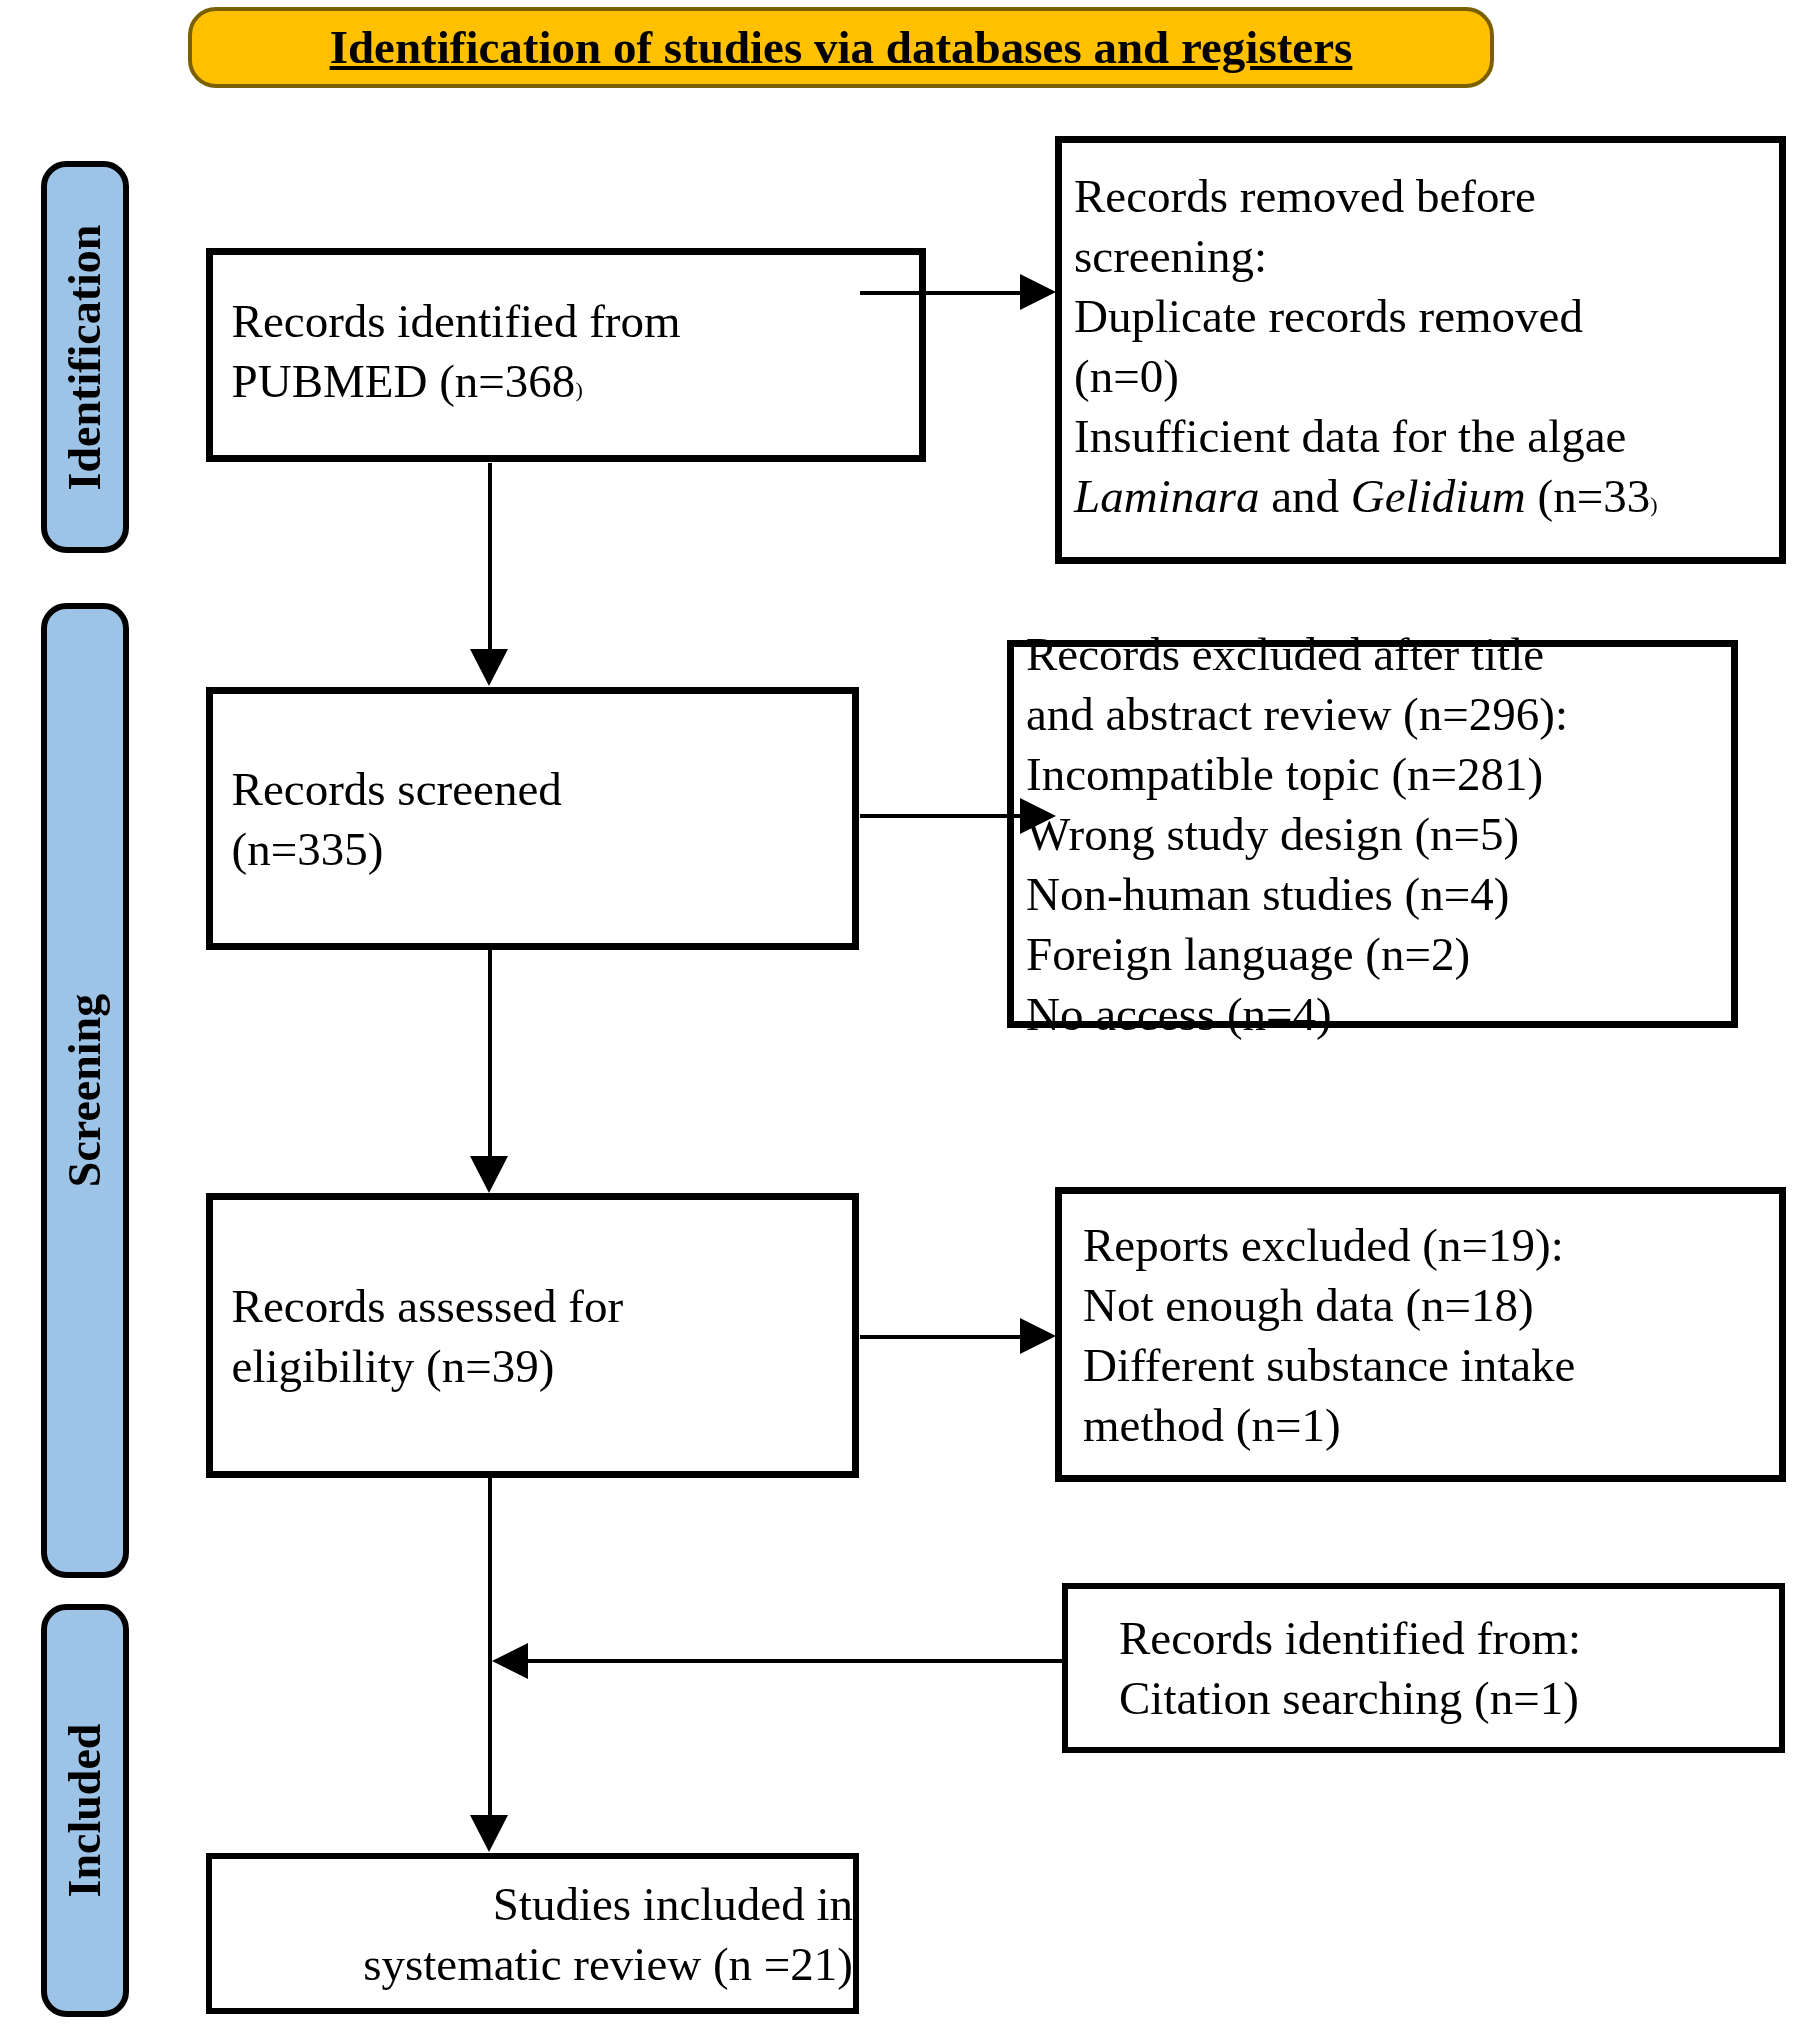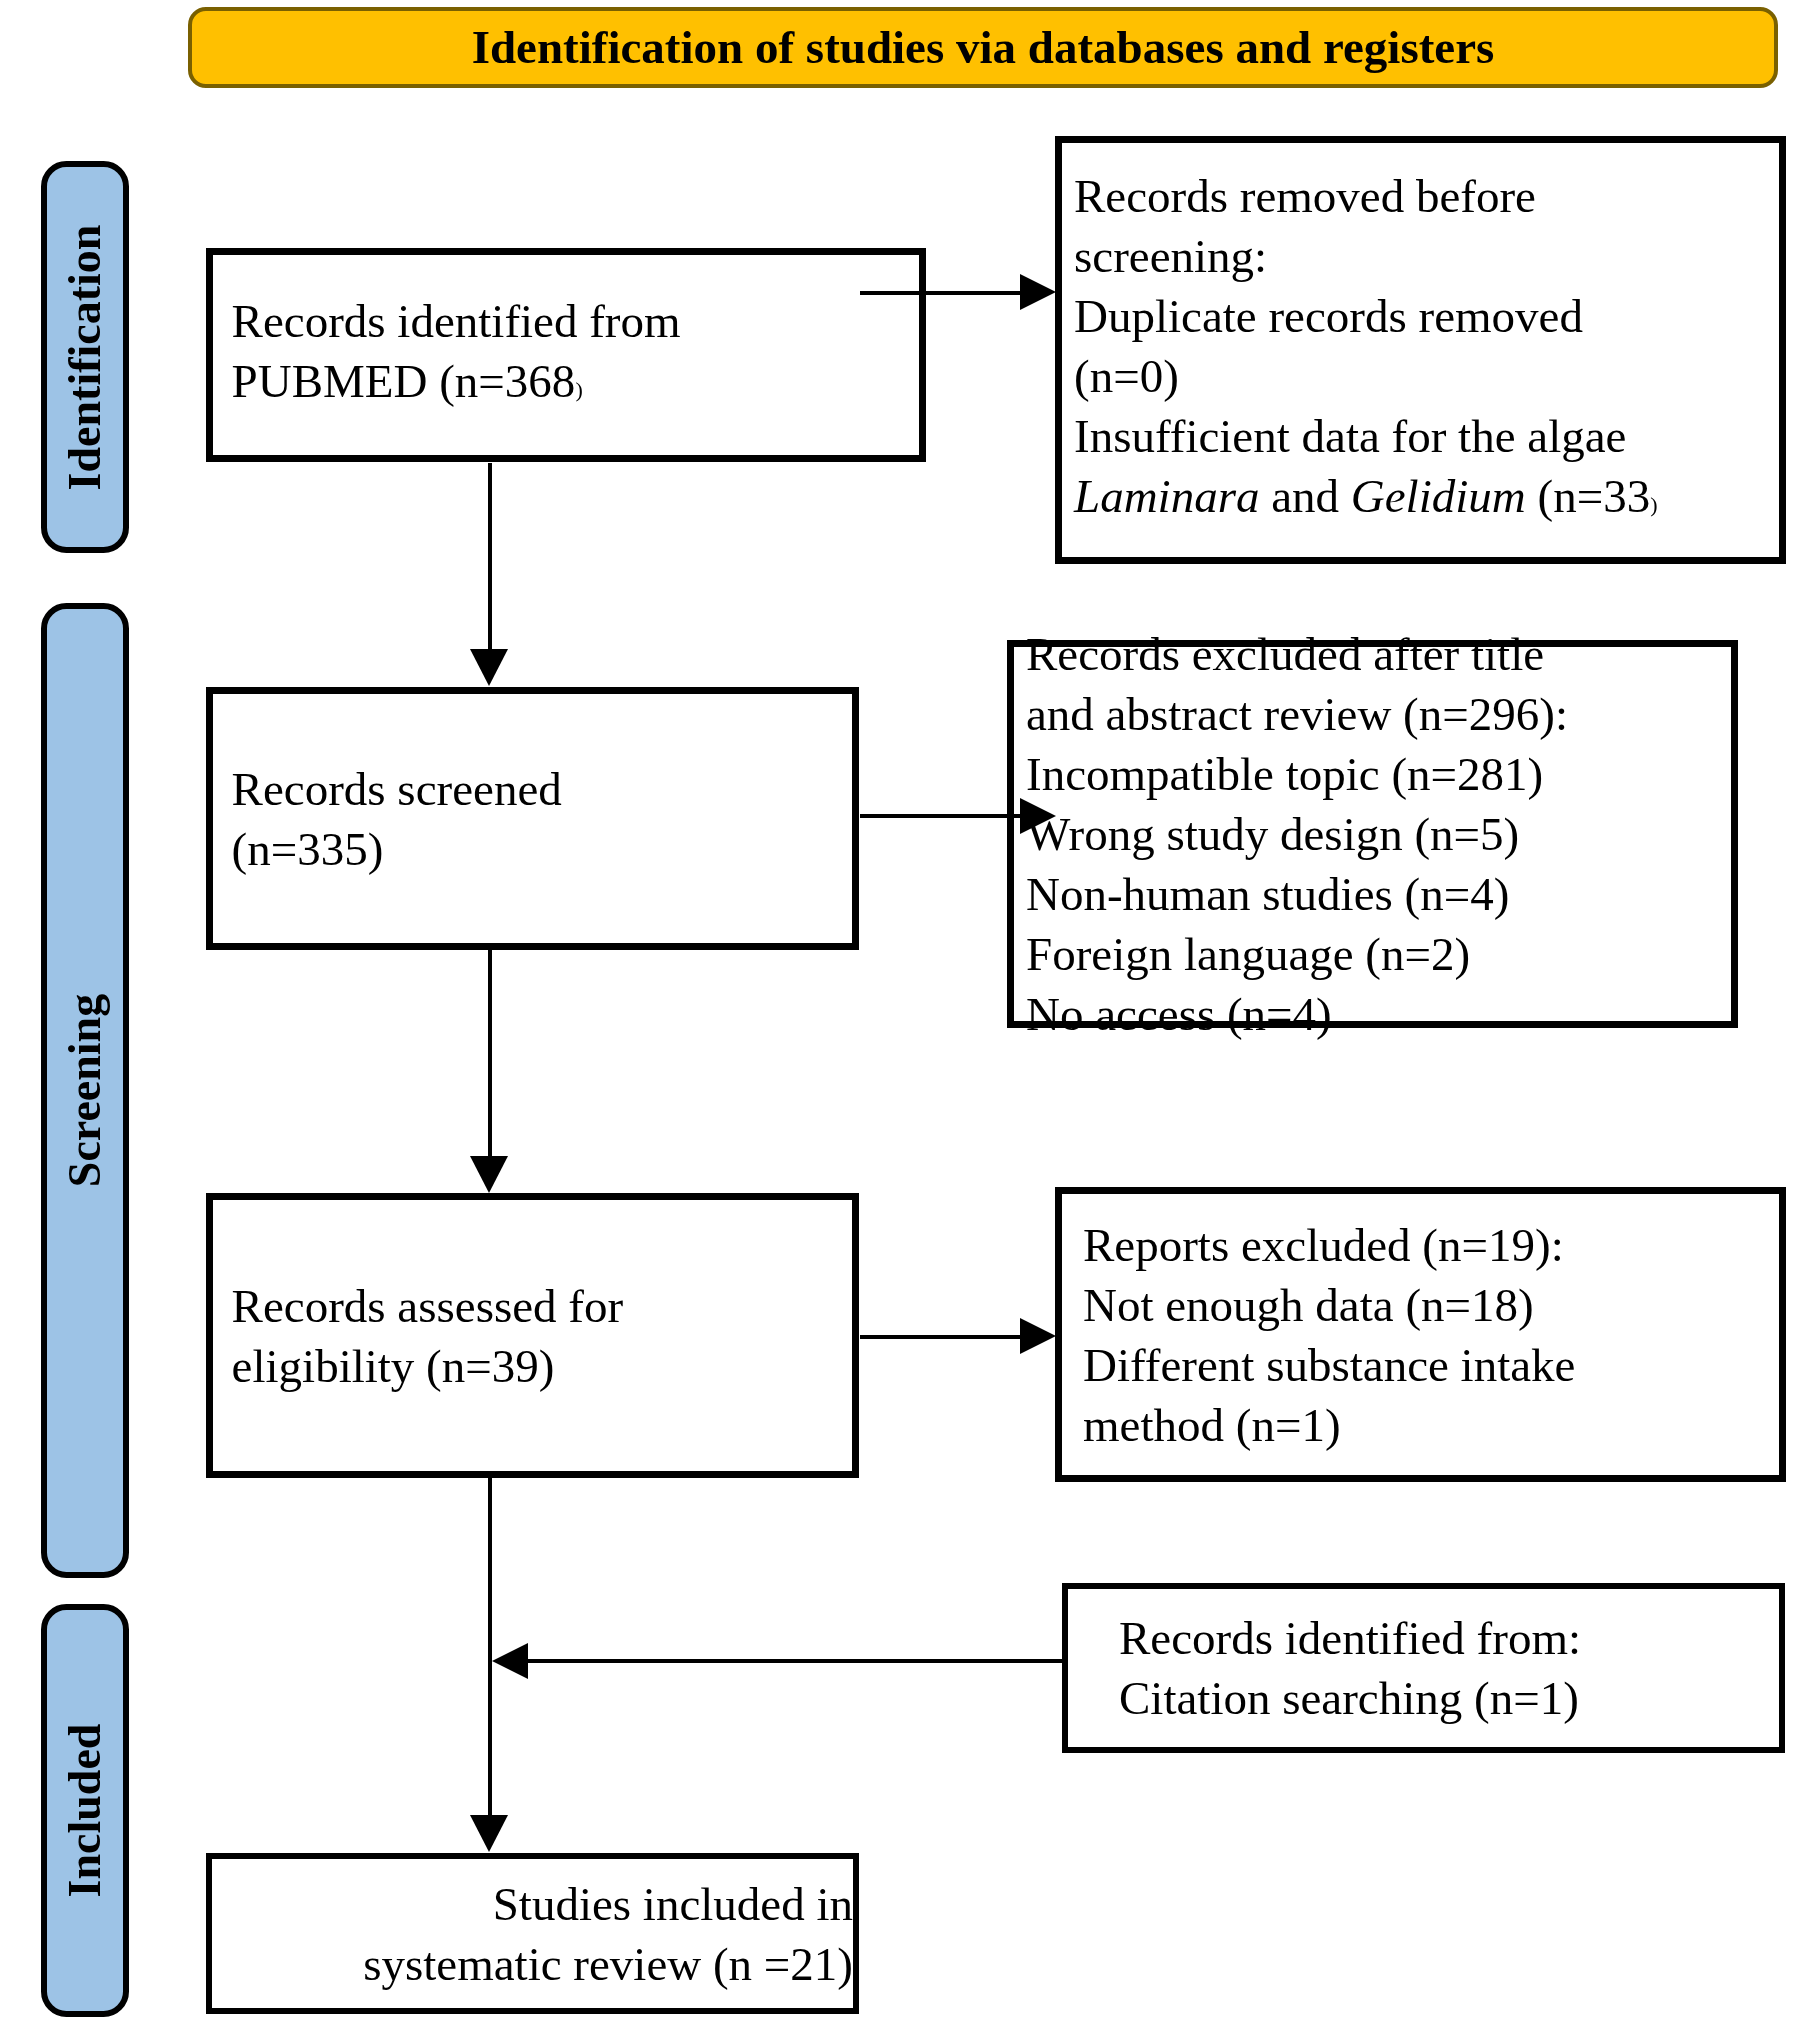--- a/index.html
+++ b/index.html
@@ -2,24 +2,24 @@
 <html style="font-size:13.6px"><head>
 <meta charset="utf-8">
 <style>
   html,body { margin:0; padding:0; background:#ffffff; }
   .canvas {
     position:relative; width:1815px; height:2042px; background:#ffffff;
     font-family:"Liberation Serif","DejaVu Serif",serif; color:#000;
   }
   
   .banner {
-    position:absolute; left:188px; top:6.8px; width:1590px; height:81px;
-    background:#FFC000; border:4.2px solid #7A6000; border-radius:18px;
+    position:absolute; left:188px; top:6.8px; width:1306px; height:81px;
+    background:#FFC000; border:4.2px solid #7A6000; border-radius:28px;
     display:flex; align-items:center; justify-content:center;
-    font-weight:bold; font-size:47px; box-sizing:border-box;
+    font-weight:bold; font-size:47px; box-sizing:border-box;text-decoration:underline;
   }
   
   .stage {
     position:absolute; left:41px; width:88px;
     background:#9DC3E6; border:6.8px solid #000; border-radius:25.4px;
     display:flex; align-items:center; justify-content:center; box-sizing:border-box;
   }
   .stage-identification { top:161px; height:392px; }
   .stage-screening { top:603px; height:975px; }
   .stage-included { top:1604px; height:413px; }

